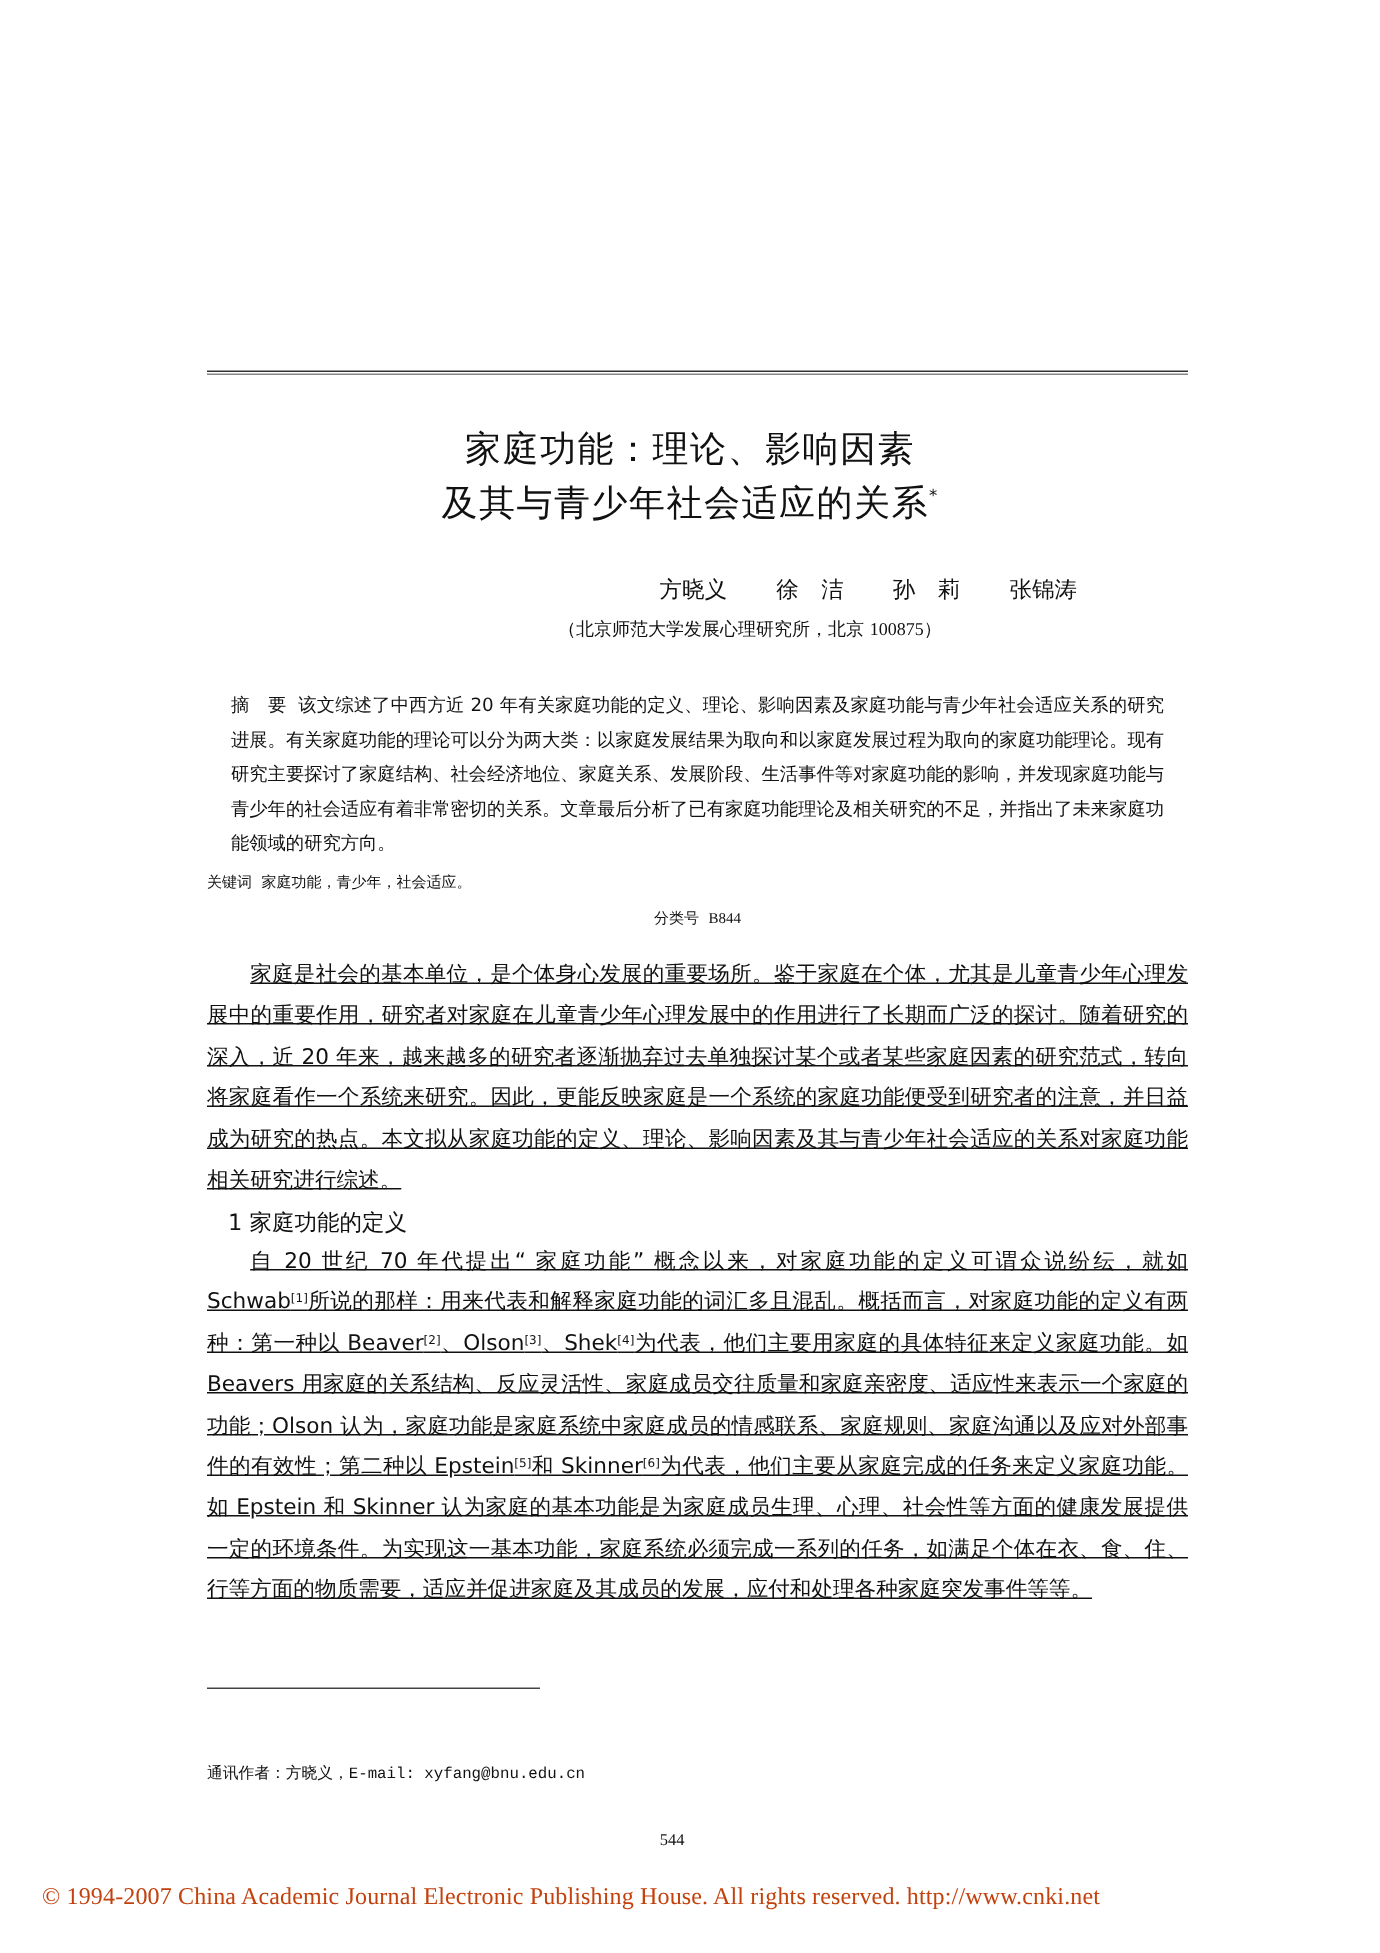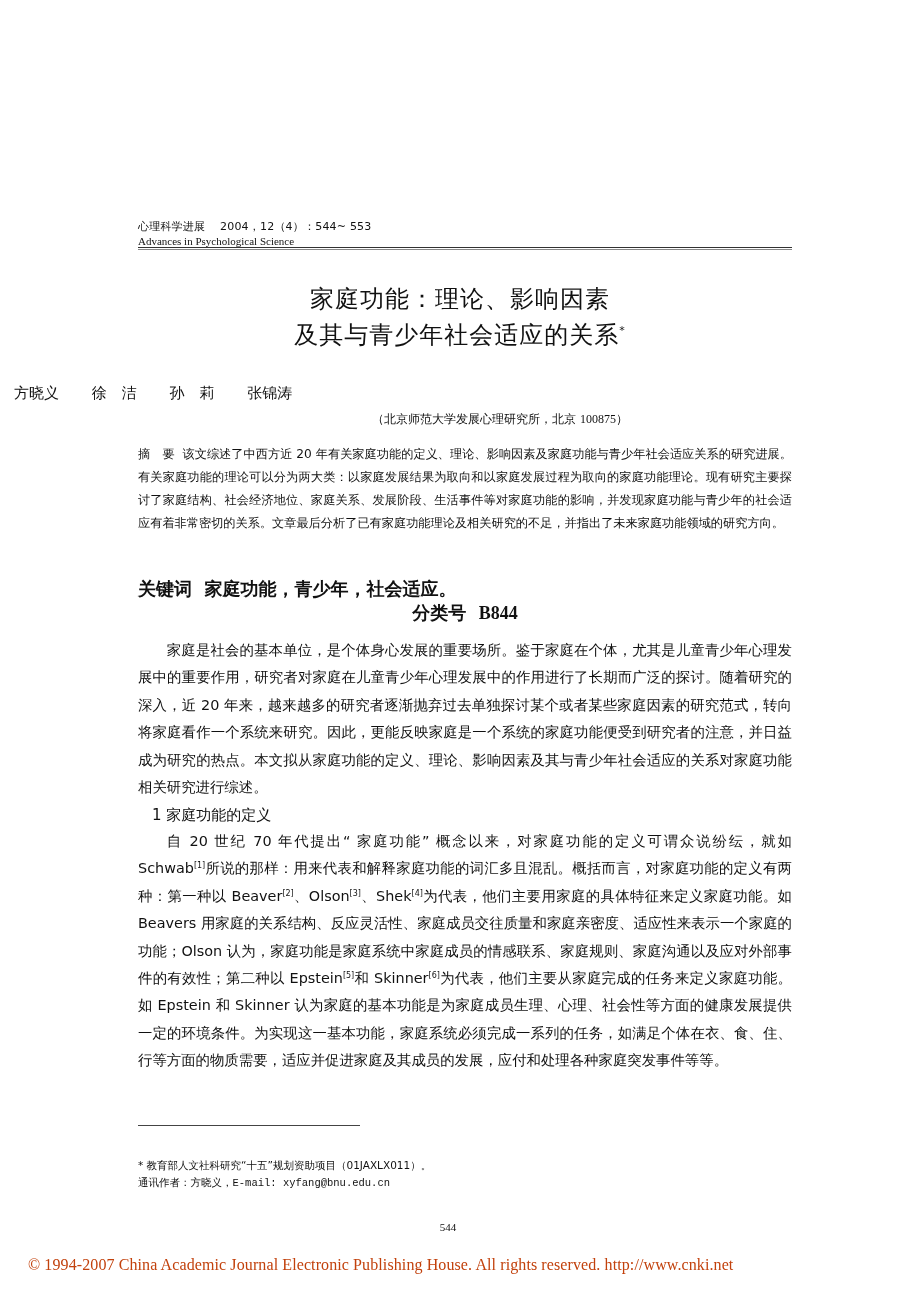--- a/index.html
+++ b/index.html
@@ -9,60 +9,54 @@
   .hdr { position: absolute; left: 138px; top: 220px; width: 654px; }
   .hdr-cn { font-size: 11px; line-height: 14px; letter-spacing: 0.2px; }
   .hdr-en { font-family: "Liberation Serif", serif; font-size: 11px; line-height: 14px; }
   .hdr-rule { position: absolute; left: 138px; top: 247px; width: 654px; height: 0;
               border-top: 1.5px solid #333; border-bottom: 0.8px solid #888; padding-top: 1px; }
   .title { position: absolute; left: 0; width: 920px; text-align: center;
            font-size: 24px; line-height: 34px; letter-spacing: 1px; }
   .t1 { top: 282px; }
   .t2 { top: 318px; }
   .title sup { font-size: 11px; vertical-align: top; position: relative; top: -4px; }
-  .authors { position: absolute; top: 383px; left: 0; width: 732px; text-align: left;
+  .authors { position: absolute; top: 383px; left: 0; width: 732px; text-align: right;
              font-size: 15px; line-height: 20px; word-spacing: 0; }
   .authors span { display: inline-block; margin: 0 14px; }
   .affil { position: absolute; top: 410px; left: 0; width: 920px; text-align: center;
            font-size: 12px; line-height: 18px; margin-left: 40px; }
   .affil .num { font-family: "Liberation Serif", serif; }
   .abstract { position: absolute; left: 138px; top: 443px; width: 654px;
               font-size: 12.2px; line-height: 23px; text-align: justify; }
-  .abstract p { margin: 0; }
-  .kw, .cls { position: absolute; left: 138px; width: 654px; font-size: 18px; line-height: 20px; font-weight: bold; }
+  .abstract p { margin: 16px; }
+  .kw, .cls { position: absolute; left: 138px; width: 654px; font-size: 10px; line-height: 20px; }
   .kw { top: 579px; }
   .cls { top: 603px; text-align: center; }
   .serif { font-family: "Liberation Serif", serif; }
   .body { position: absolute; left: 138px; width: 654px; font-size: 14.4px; line-height: 27.4px;
-          text-align: justify; text-justify: inter-ideograph; }
+          text-align: justify; text-justify: inter-ideograph; text-decoration: underline; }
   .p1 { top: 637px; }
   .p1, .p2 { text-indent: 2em; }
   .sec { position: absolute; left: 152px; top: 804px; font-size: 15px; line-height: 22px; }
   .p2 { top: 828px; }
   .body p { margin: 0; }
   .body sup { font-size: 8px; vertical-align: top; position: relative; top: -3px; }
   .fn-rule { position: absolute; left: 138px; top: 1125px; width: 222px; border-top: 1px solid #444; }
   .fn { position: absolute; left: 138px; width: 654px; font-size: 10.5px; line-height: 14px; }
   .fn1 { top: 1140px; } .fn2 { top: 1158px; } .fn3 { top: 1176px; font-family: Liberation Mono, monospace; }
   .pageno { position: absolute; top: 1221px; left: 0; width: 896px; text-align: center;
             font-family: "Liberation Serif", serif; font-size: 11px; }
   .copyright { position: absolute; top: 1256px; left: 28px; width: 880px;
                font-family: "Liberation Serif", serif; font-size: 16px; color: #c2410c; letter-spacing: 0.1px; }
 </style>
 </head>
 <body>
 
 <div class="page">
 
-  <div class="hdr">
-    <div class="hdr-cn">
-      <span>心理科学进展</span>&nbsp;&nbsp;&nbsp;&nbsp;<span>2004，12（4）：544~ 553</span>
-    </div>
-    <div class="hdr-en">Advances in Psychological Science</div>
-  </div>
   <div class="hdr-rule"></div>
 
   <div class="title t2"><span>及其与青少年社会适应的关系</span><sup>*</sup></div>
   <div class="title t1">家庭功能：理论、影响因素</div>
 
   <div class="authors">
     <span>方晓义</span>
     <span>徐　洁</span>
     <span>孙　莉</span>
     <span>张锦涛</span>
@@ -78,18 +72,17 @@
   <div class="body p1">
     <p>家庭是社会的基本单位，是个体身心发展的重要场所。鉴于家庭在个体，尤其是儿童青少年心理发展中的重要作用，研究者对家庭在儿童青少年心理发展中的作用进行了长期而广泛的探讨。随着研究的深入，近 20 年来，越来越多的研究者逐渐抛弃过去单独探讨某个或者某些家庭因素的研究范式，转向将家庭看作一个系统来研究。因此，更能反映家庭是一个系统的家庭功能便受到研究者的注意，并日益成为研究的热点。本文拟从家庭功能的定义、理论、影响因素及其与青少年社会适应的关系对家庭功能相关研究进行综述。</p>
   </div>
 
   <div class="sec">1  家庭功能的定义</div>
   <div class="body p2">
     <p id="sec1p"><span>自 20 世纪 70 年代提出“ 家庭功能” 概念以来，对家庭功能的定义可谓众说纷纭，就如 Schwab</span><sup>[1]</sup><span>所说的那样：用来代表和解释家庭功能的词汇多且混乱。概括而言，对家庭功能的定义有两种：第一种以 Beaver</span><sup>[2]</sup><span>、Olson</span><sup>[3]</sup><span>、Shek</span><sup>[4]</sup><span>为代表，他们主要用家庭的具体特征来定义家庭功能。如 Beavers 用家庭的关系结构、反应灵活性、家庭成员交往质量和家庭亲密度、适应性来表示一个家庭的功能；Olson 认为，家庭功能是家庭系统中家庭成员的情感联系、家庭规则、家庭沟通以及应对外部事件的有效性；第二种以 Epstein</span><sup>[5]</sup><span>和 Skinner</span><sup>[6]</sup><span>为代表，他们主要从家庭完成的任务来定义家庭功能。如 Epstein 和 Skinner 认为家庭的基本功能是为家庭成员生理、心理、社会性等方面的健康发展提供一定的环境条件。为实现这一基本功能，家庭系统必须完成一系列的任务，如满足个体在衣、食、住、行等方面的物质需要，适应并促进家庭及其成员的发展，应付和处理各种家庭突发事件等等。</span></p>
   </div>
 
   <div class="fn-rule"></div>
-  <div class="fn fn2">* 教育部人文社科研究“十五”规划资助项目（01JAXLX011）。</div>
   <div class="fn fn3">通讯作者：方晓义，E-mail: xyfang@bnu.edu.cn</div>
 
   <div class="pageno">544</div>
   <div class="copyright">© 1994-2007 China Academic Journal Electronic Publishing House. All rights reserved.    http://www.cnki.net</div>
 </div>
 
 </body></html>

